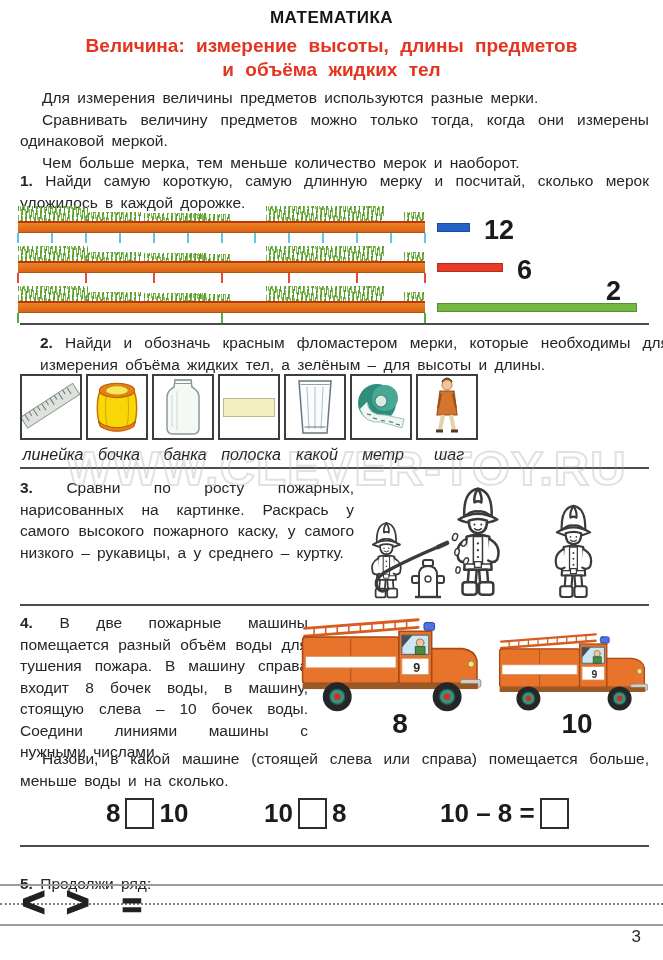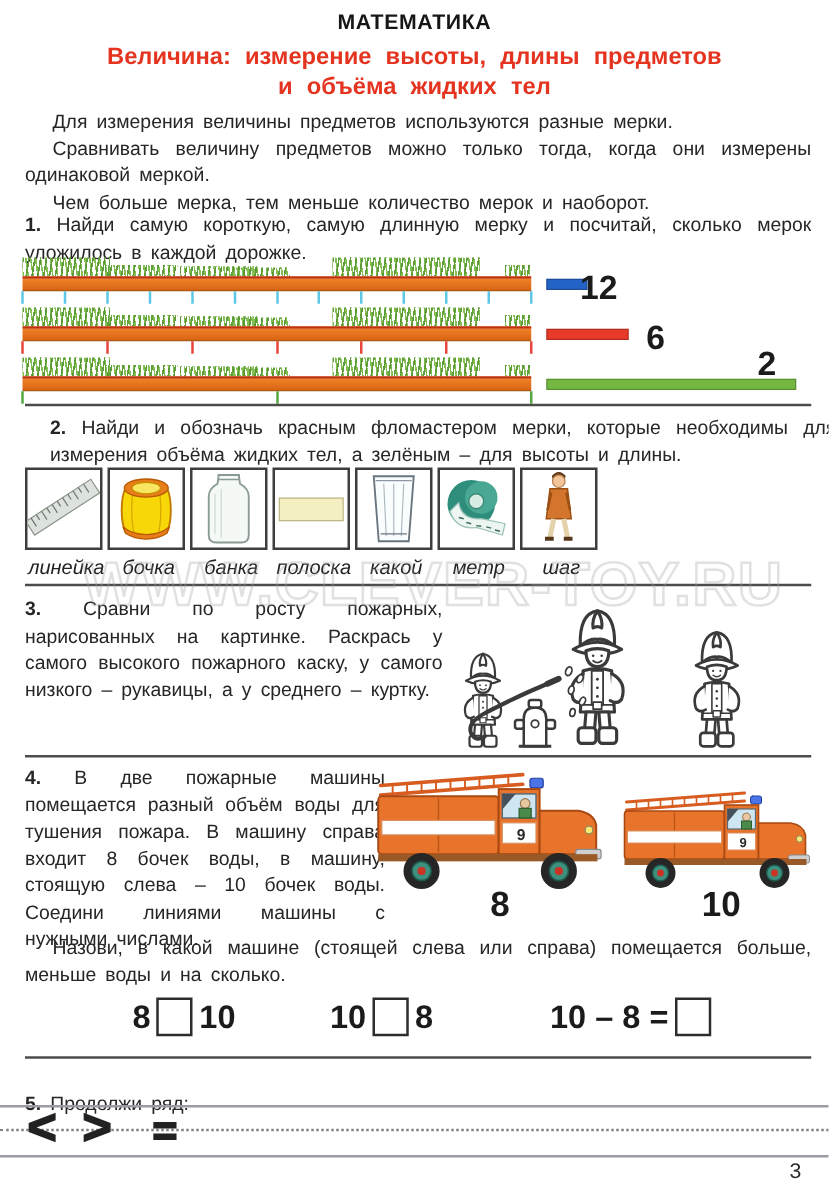--- a/index.html
+++ b/index.html
@@ -122,21 +122,21 @@
           <span class="tick" style="left: calc(41.6667% - 1px); background: rgb(94, 199, 232);"></span>
           <span class="tick" style="left: calc(50% - 1px); background: rgb(94, 199, 232);"></span>
           <span class="tick" style="left: calc(58.3333% - 1px); background: rgb(94, 199, 232);"></span>
           <span class="tick" style="left: calc(66.6667% - 1px); background: rgb(94, 199, 232);"></span>
           <span class="tick" style="left: calc(75% - 1px); background: rgb(94, 199, 232);"></span>
           <span class="tick" style="left: calc(83.3333% - 1px); background: rgb(94, 199, 232);"></span>
           <span class="tick" style="left: calc(91.6667% - 1px); background: rgb(94, 199, 232);"></span>
           <span class="tick" style="left: calc(100% - 1px); background: rgb(94, 199, 232);"></span>
         </div>
       <div class="ubar" style="width: 33px; background: rgb(36, 99, 198);"></div>
-      <div class="ucount" style="left: 464px;">12</div>
+      <div class="ucount" style="left: 484px;">12</div>
     </div>
     <div class="m-row r1">
       <div class="grass">
           <span class="tuft" style="left: 0px; width: 70px; height: 15px;"></span>
           <span class="tuft" style="left: 66px; width: 58px; height: 9px;"></span>
           <span class="tuft" style="left: 126px; width: 62px; height: 8px;"></span>
           <span class="tuft" style="left: 168px; width: 46px; height: 7px;"></span>
           <span class="tuft" style="left: 248px; width: 118px; height: 15px;"></span>
           <span class="tuft" style="left: 386px; width: 20px; height: 9px;"></span>
         </div>

